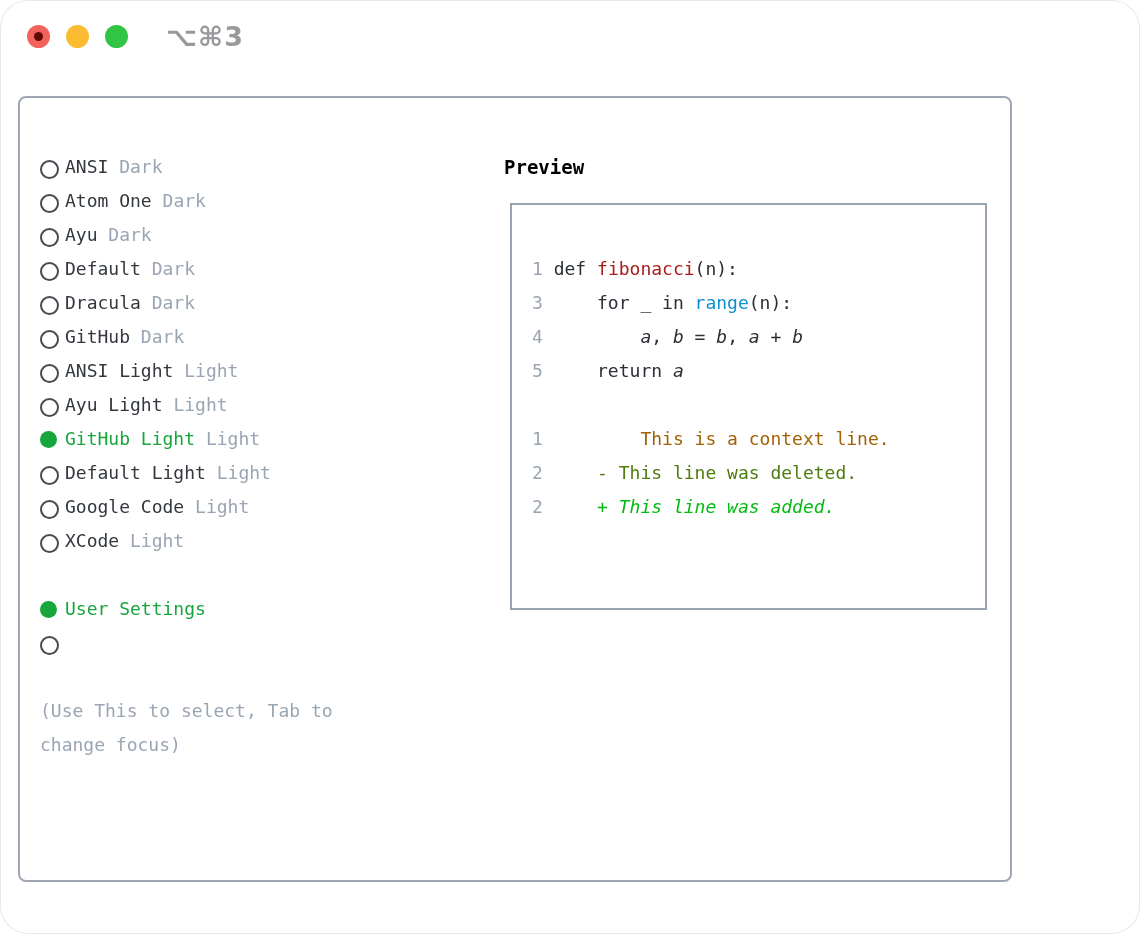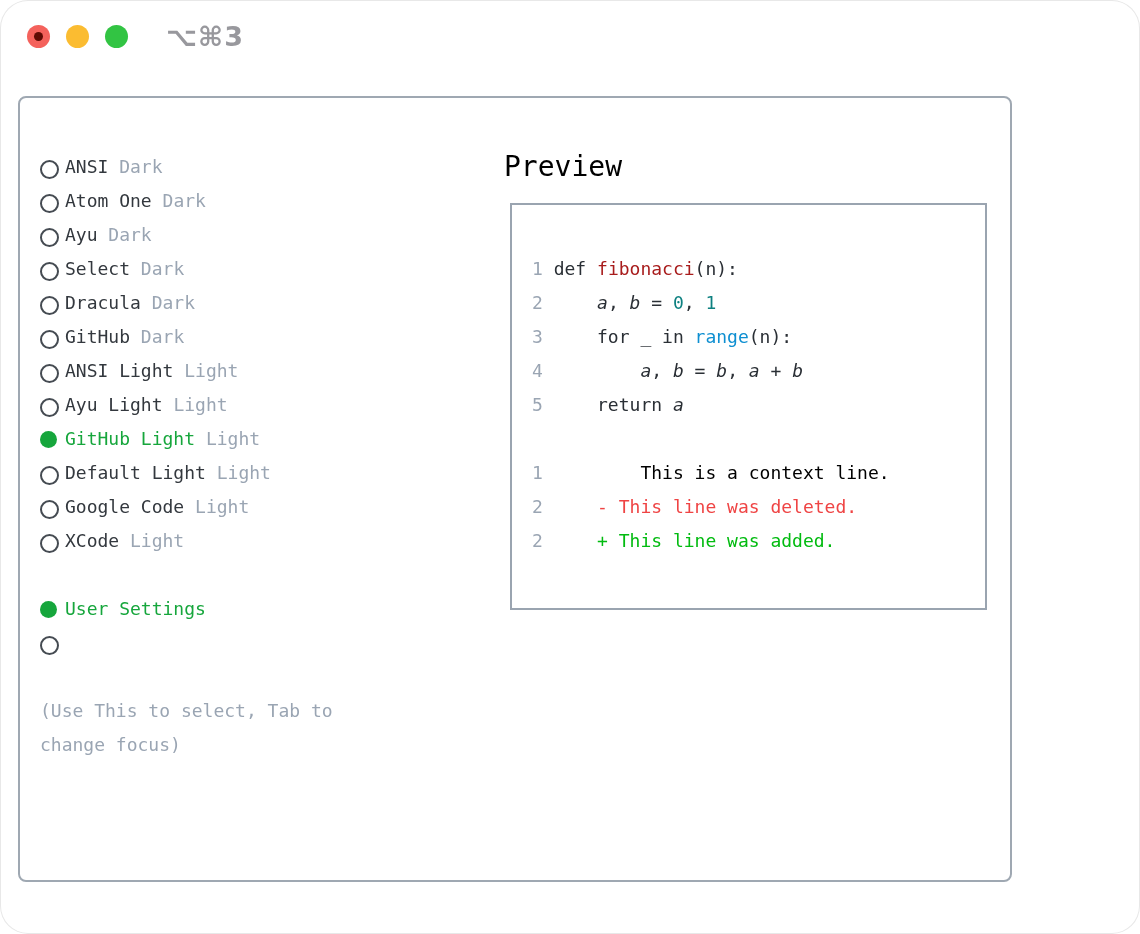--- a/index.html
+++ b/index.html
@@ -56,55 +56,55 @@
   }
   .opt-label { color:#33383e; }
   .opt-label.sel { color:#16a63c; }
   .variant { color:#9aa5b3; }
   .blank-row { height:34px; }
   .hint-line { color:#9aa5b3; }
 
   
   .preview-title {
     position:absolute; left:484px; top:52px; height:34px; line-height:34px;
-    font-size:28px; font-weight:normal; color:#000;
+    font-size:19px; font-weight:bold; color:#000;
   }
   .preview-box {
     position:absolute; left:490px; top:105px; width:477px; height:407px;
     border:2px solid #9aa4b0; background:#fff;
     padding:47px 0 0 20px; overflow:hidden;
   }
   .lnum { color:#9aa5b3; }
   .tok-plain   { color:#2a2f35; }
   .tok-func    { color:#a81c1c; }
   .tok-num     { color:#0d8080; }
   .tok-builtin { color:#0e8fd1; }
   .tok-var     { color:#2a2f35; font-style:italic; }
-  .tok-context { color:#000000; }
-  .tok-del     { color:#ef4444; }
-  .tok-add     { color:#02bb10; }
+  .tok-context { color:#a16207; }
+  .tok-del     { color:#4d7c0f; }
+  .tok-add     { color:#02bb10;font-style:italic; }
 </style>
 </head>
 <body>
 
 <div class="titlebar">
   <div class="traffic red"></div>
   <div class="traffic yellow"></div>
   <div class="traffic green"></div>
   <div class="win-title">⌥⌘3</div>
 </div>
 
 <div class="panel">
 
   <div class="col-left">
     <div id="theme-list">
         <div class="row"><span class="marker ring"></span><span class="opt-label">ANSI</span><span class="variant"> Dark</span></div>
         <div class="row"><span class="marker ring"></span><span class="opt-label">Atom One</span><span class="variant"> Dark</span></div>
         <div class="row"><span class="marker ring"></span><span class="opt-label">Ayu</span><span class="variant"> Dark</span></div>
-        <div class="row"><span class="marker ring"></span><span class="opt-label">Select</span><span class="variant"> Dark</span></div>
+        <div class="row"><span class="marker ring"></span><span class="opt-label">Default</span><span class="variant"> Dark</span></div>
         <div class="row"><span class="marker ring"></span><span class="opt-label">Dracula</span><span class="variant"> Dark</span></div>
         <div class="row"><span class="marker ring"></span><span class="opt-label">GitHub</span><span class="variant"> Dark</span></div>
         <div class="row"><span class="marker ring"></span><span class="opt-label">ANSI Light</span><span class="variant"> Light</span></div>
         <div class="row"><span class="marker ring"></span><span class="opt-label">Ayu Light</span><span class="variant"> Light</span></div>
         <div class="row"><span class="marker dot"></span><span class="opt-label sel">GitHub Light</span><span class="variant"> Light</span></div>
         <div class="row"><span class="marker ring"></span><span class="opt-label">Default Light</span><span class="variant"> Light</span></div>
         <div class="row"><span class="marker ring"></span><span class="opt-label">Google Code</span><span class="variant"> Light</span></div>
         <div class="row"><span class="marker ring"></span><span class="opt-label">XCode</span><span class="variant"> Light</span></div>
       </div>
     <div class="blank-row"></div>
@@ -117,21 +117,20 @@
         <div class="row hint-line">(Use This to select, Tab to</div>
         <div class="row hint-line">change focus)</div>
       </div>
   </div>
 
   <div class="preview-title">Preview</div>
 
   <div class="preview-box">
     <div id="code-lines">
         <div class="row"><span class="lnum">1 </span><span class="tok-plain">def </span><span class="tok-func">fibonacci</span><span class="tok-plain">(n):</span></div>
-        <div class="row"><span class="lnum">2 </span><span class="tok-plain">    </span><span class="tok-var">a</span><span class="tok-plain">, </span><span class="tok-var">b</span><span class="tok-plain"> = </span><span class="tok-num">0</span><span class="tok-plain">, </span><span class="tok-num">1</span></div>
         <div class="row"><span class="lnum">3 </span><span class="tok-plain">    for _ in </span><span class="tok-builtin">range</span><span class="tok-plain">(n):</span></div>
         <div class="row"><span class="lnum">4 </span><span class="tok-plain">        </span><span class="tok-var">a</span><span class="tok-plain">, </span><span class="tok-var">b</span><span class="tok-plain"> = </span><span class="tok-var">b</span><span class="tok-plain">, </span><span class="tok-var">a</span><span class="tok-plain"> + </span><span class="tok-var">b</span></div>
         <div class="row"><span class="lnum">5 </span><span class="tok-plain">    return </span><span class="tok-var">a</span></div>
         <div class="row"><span class="lnum">  </span></div>
         <div class="row"><span class="lnum">1 </span><span class="tok-context">        This is a context line.</span></div>
         <div class="row"><span class="lnum">2 </span><span class="tok-del">    - This line was deleted.</span></div>
         <div class="row"><span class="lnum">2 </span><span class="tok-add">    + This line was added.</span></div>
       </div>
   </div>
 

